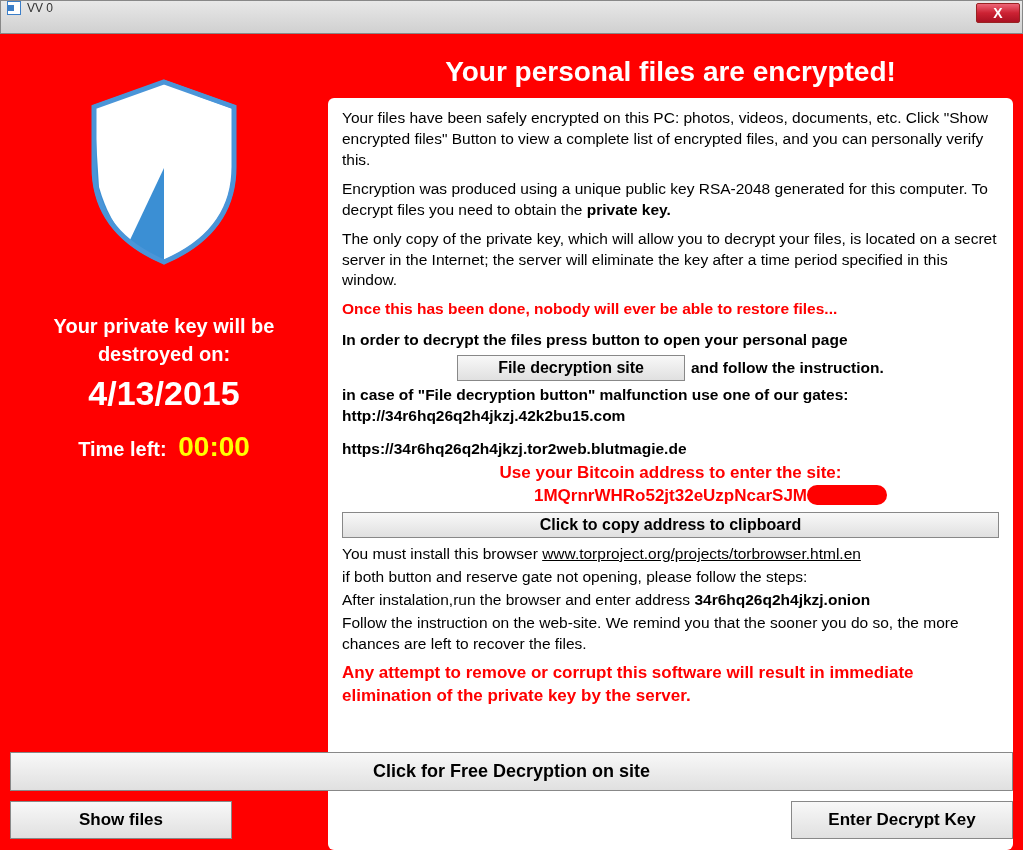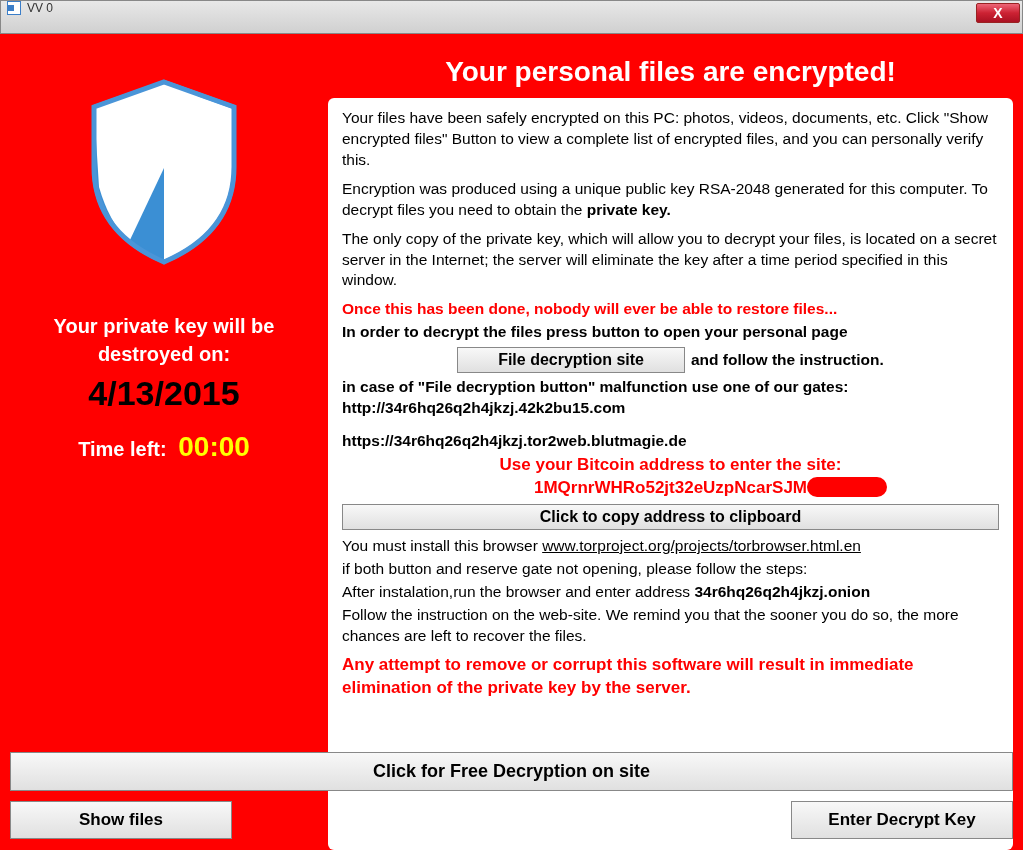--- a/index.html
+++ b/index.html
@@ -7,21 +7,21 @@
 .titlebar { height: 34px; background: linear-gradient(to bottom, #e8e8e8, #d0d0d0); border: 1px solid #888; display: flex; align-items: flex-start; padding-left: 6px; position: relative; }
 .titlebar-icon { width: 14px; height: 14px; background: #fff; border: 1px solid #3b7ec8; margin-right: 6px; }
 .titlebar-icon::before { content: ''; display: block; width: 6px; height: 6px; background: #3b7ec8; margin: 3px 0 0 0; }
 .titlebar-text { font-size: 12px; color: #333; }
 .close-btn { position: absolute; right: 2px; top: 2px; width: 44px; height: 20px; background: linear-gradient(to bottom, #e67, #c23, #a12); border: 1px solid #922; border-radius: 2px; color: #fff; font-weight: bold; text-align: center; line-height: 18px; cursor: pointer; font-size: 14px; }
 .main { background: #ff0000; height: 824px; padding: 8px 10px 10px 10px; display: flex; flex-direction: column; }
 .upper { display: flex; gap: 10px; height: 700px; }
 .left-panel { width: 308px; text-align: center; padding-top: 30px; }
 .shield { margin: 0 auto 40px auto; width: 170px; height: 200px; display: flex; align-items: center; justify-content: center; }
 .left-label { color: #fff; font-weight: bold; font-size: 20px; line-height: 1.4; margin-bottom: 6px; }
-.destroy-date { color: #000000; font-weight: bold; font-size: 34px; margin-bottom: 18px; }
+.destroy-date { color: #ffffff; font-weight: bold; font-size: 34px; margin-bottom: 18px; }
 .time-row { color: #fff; font-weight: bold; font-size: 20px; }
 .time-val { color: #ffff00; font-weight: bold; font-size: 28px; margin-left: 6px; }
 .right-panel { flex: 1; }
 .main-heading { color: #fff; font-weight: bold; font-size: 28px; text-align: center; padding: 14px 0 10px 0; }
 .info-box { background: #fff; border-radius: 6px; padding: 10px 14px 10px 14px; font-size: 15.5px; color: #000; line-height: 1.35; height: 752px; }
 .info-box p { margin-bottom: 8px; }
 .red-text { color: #ff0000; font-weight: bold; }
 .bold { font-weight: bold; }
 .inline-btn { background: linear-gradient(to bottom, #f8f8f8, #e0e0e0); border: 1px solid #888; padding: 3px 40px; font-weight: bold; font-size: 16px; cursor: pointer; display: inline-block; }
 .wide-btn { background: linear-gradient(to bottom, #f8f8f8, #e0e0e0); border: 1px solid #888; padding: 3px 0; font-weight: bold; font-size: 16px; cursor: pointer; width: 100%; text-align: center; margin: 4px 0 6px 0; }
@@ -64,21 +64,21 @@
     </div>
 
     <div class="right-panel">
       <div class="main-heading">Your personal files are encrypted!</div>
       <div class="info-box">
         <p>Your files have been safely encrypted on this PC: photos, videos, documents, etc. Click "Show encrypted files" Button to view a complete list of encrypted files, and you can personally verify this.</p>
         <p>
           <span>Encryption was produced using a unique public key RSA-2048 generated for this computer. To decrypt files you need to obtain the </span><span class="bold">private key.</span>
         </p>
         <p>The only copy of the private key, which will allow you to decrypt your files, is located on a secret server in the Internet; the server will eliminate the key after a time period specified in this window.</p>
-        <p class="red-text" style="margin-bottom:2px">Once this has been done, nobody will ever be able to restore files...</p>
+        <p class="red-text" style="margin-bottom:10px">Once this has been done, nobody will ever be able to restore files...</p>
         <p class="bold" style="margin-bottom:2px">In order to decrypt the files press button to open your personal page</p>
         <div class="decrypt-row">
           <button class="inline-btn">File decryption site</button>
           <span class="follow-text">and follow the instruction.</span>
         </div>
         <p class="bold" style="margin-bottom:0">in case of "File decryption button" malfunction use one of our gates:</p>
         <p class="bold" style="margin-bottom:12px">http://34r6hq26q2h4jkzj.42k2bu15.com</p>
         <p class="bold" style="margin-bottom:2px">https://34r6hq26q2h4jkzj.tor2web.blutmagie.de</p>
         <div class="center-red">Use your Bitcoin address to  enter the site:</div>
         <div class="center-red">

